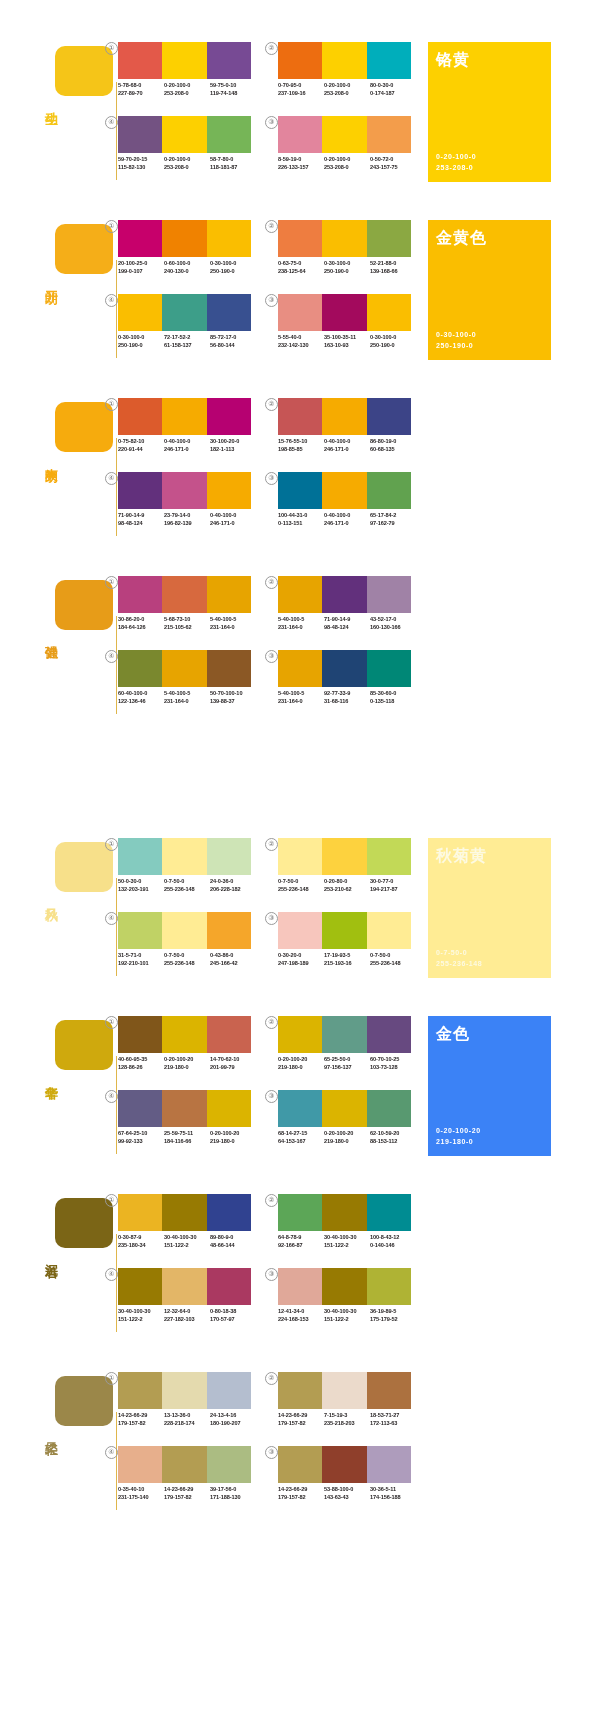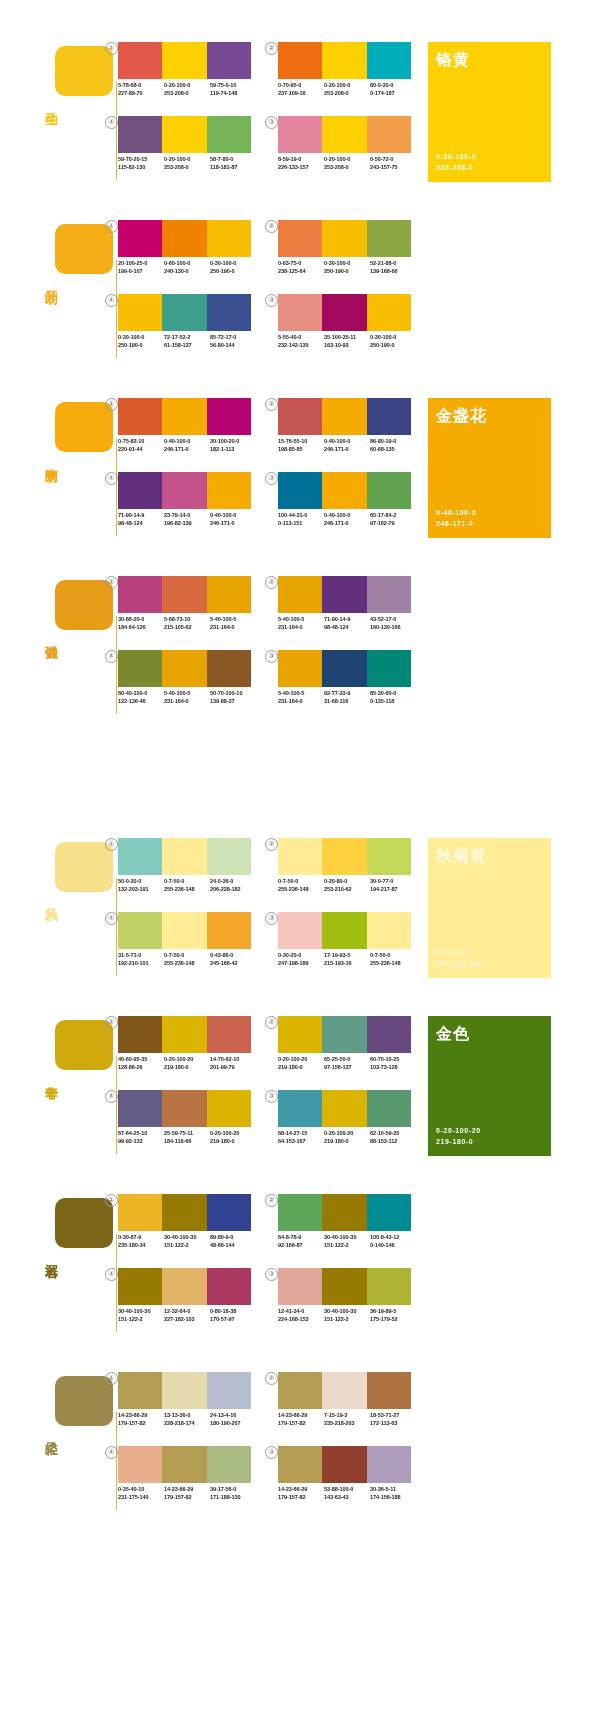--- a/index.html
+++ b/index.html
@@ -291,20 +291,27 @@
                 <span>35-100-35-11</span>
                 <span>163-10-93</span>
               </div>
               <div class="code">
                 <span>0-30-100-0</span>
                 <span>250-190-0</span>
               </div>
             </div>
           </div>
         </div>
+        <div class="named" style="background: rgb(250, 190, 0);">
+          <div class="nm">金黄色</div>
+          <div class="nv">
+            <span>0-30-100-0</span>
+            <span>250-190-0</span>
+          </div>
+        </div>
       </div>
       <div class="block">
         <div class="rail">
           <div class="chip" style="background: rgb(246, 171, 13);"></div>
           <div class="railline"></div>
         </div>
         <div class="moodword" style="color: rgb(246, 171, 13);">爽朗</div>
         <div class="schemes">
           <div class="scheme p1">
             <div class="num">①</div>
@@ -386,27 +393,20 @@
               </div>
               <div class="code">
                 <span>0-40-100-0</span>
                 <span>246-171-0</span>
               </div>
               <div class="code">
                 <span>65-17-84-2</span>
                 <span>97-162-79</span>
               </div>
             </div>
-          </div>
-        </div>
-        <div class="named" style="background: rgb(246, 171, 0);">
-          <div class="nm">金盏花</div>
-          <div class="nv">
-            <span>0-40-100-0</span>
-            <span>246-171-0</span>
           </div>
         </div>
       </div>
       <div class="block">
         <div class="rail">
           <div class="chip" style="background: rgb(231, 156, 24);"></div>
           <div class="railline"></div>
         </div>
         <div class="moodword" style="color: rgb(231, 156, 24);">强健</div>
         <div class="schemes">
@@ -695,21 +695,21 @@
                 <span>0-20-100-20</span>
                 <span>219-180-0</span>
               </div>
               <div class="code">
                 <span>62-10-59-20</span>
                 <span>88-153-112</span>
               </div>
             </div>
           </div>
         </div>
-        <div class="named" style="background: #4d7c0f;">
+        <div class="named" style="background: #3b82f6;">
           <div class="nm">金色</div>
           <div class="nv">
             <span>0-20-100-20</span>
             <span>219-180-0</span>
           </div>
         </div>
       </div>
       <div class="block">
         <div class="rail">
           <div class="chip" style="background: rgb(123, 101, 22);"></div>

